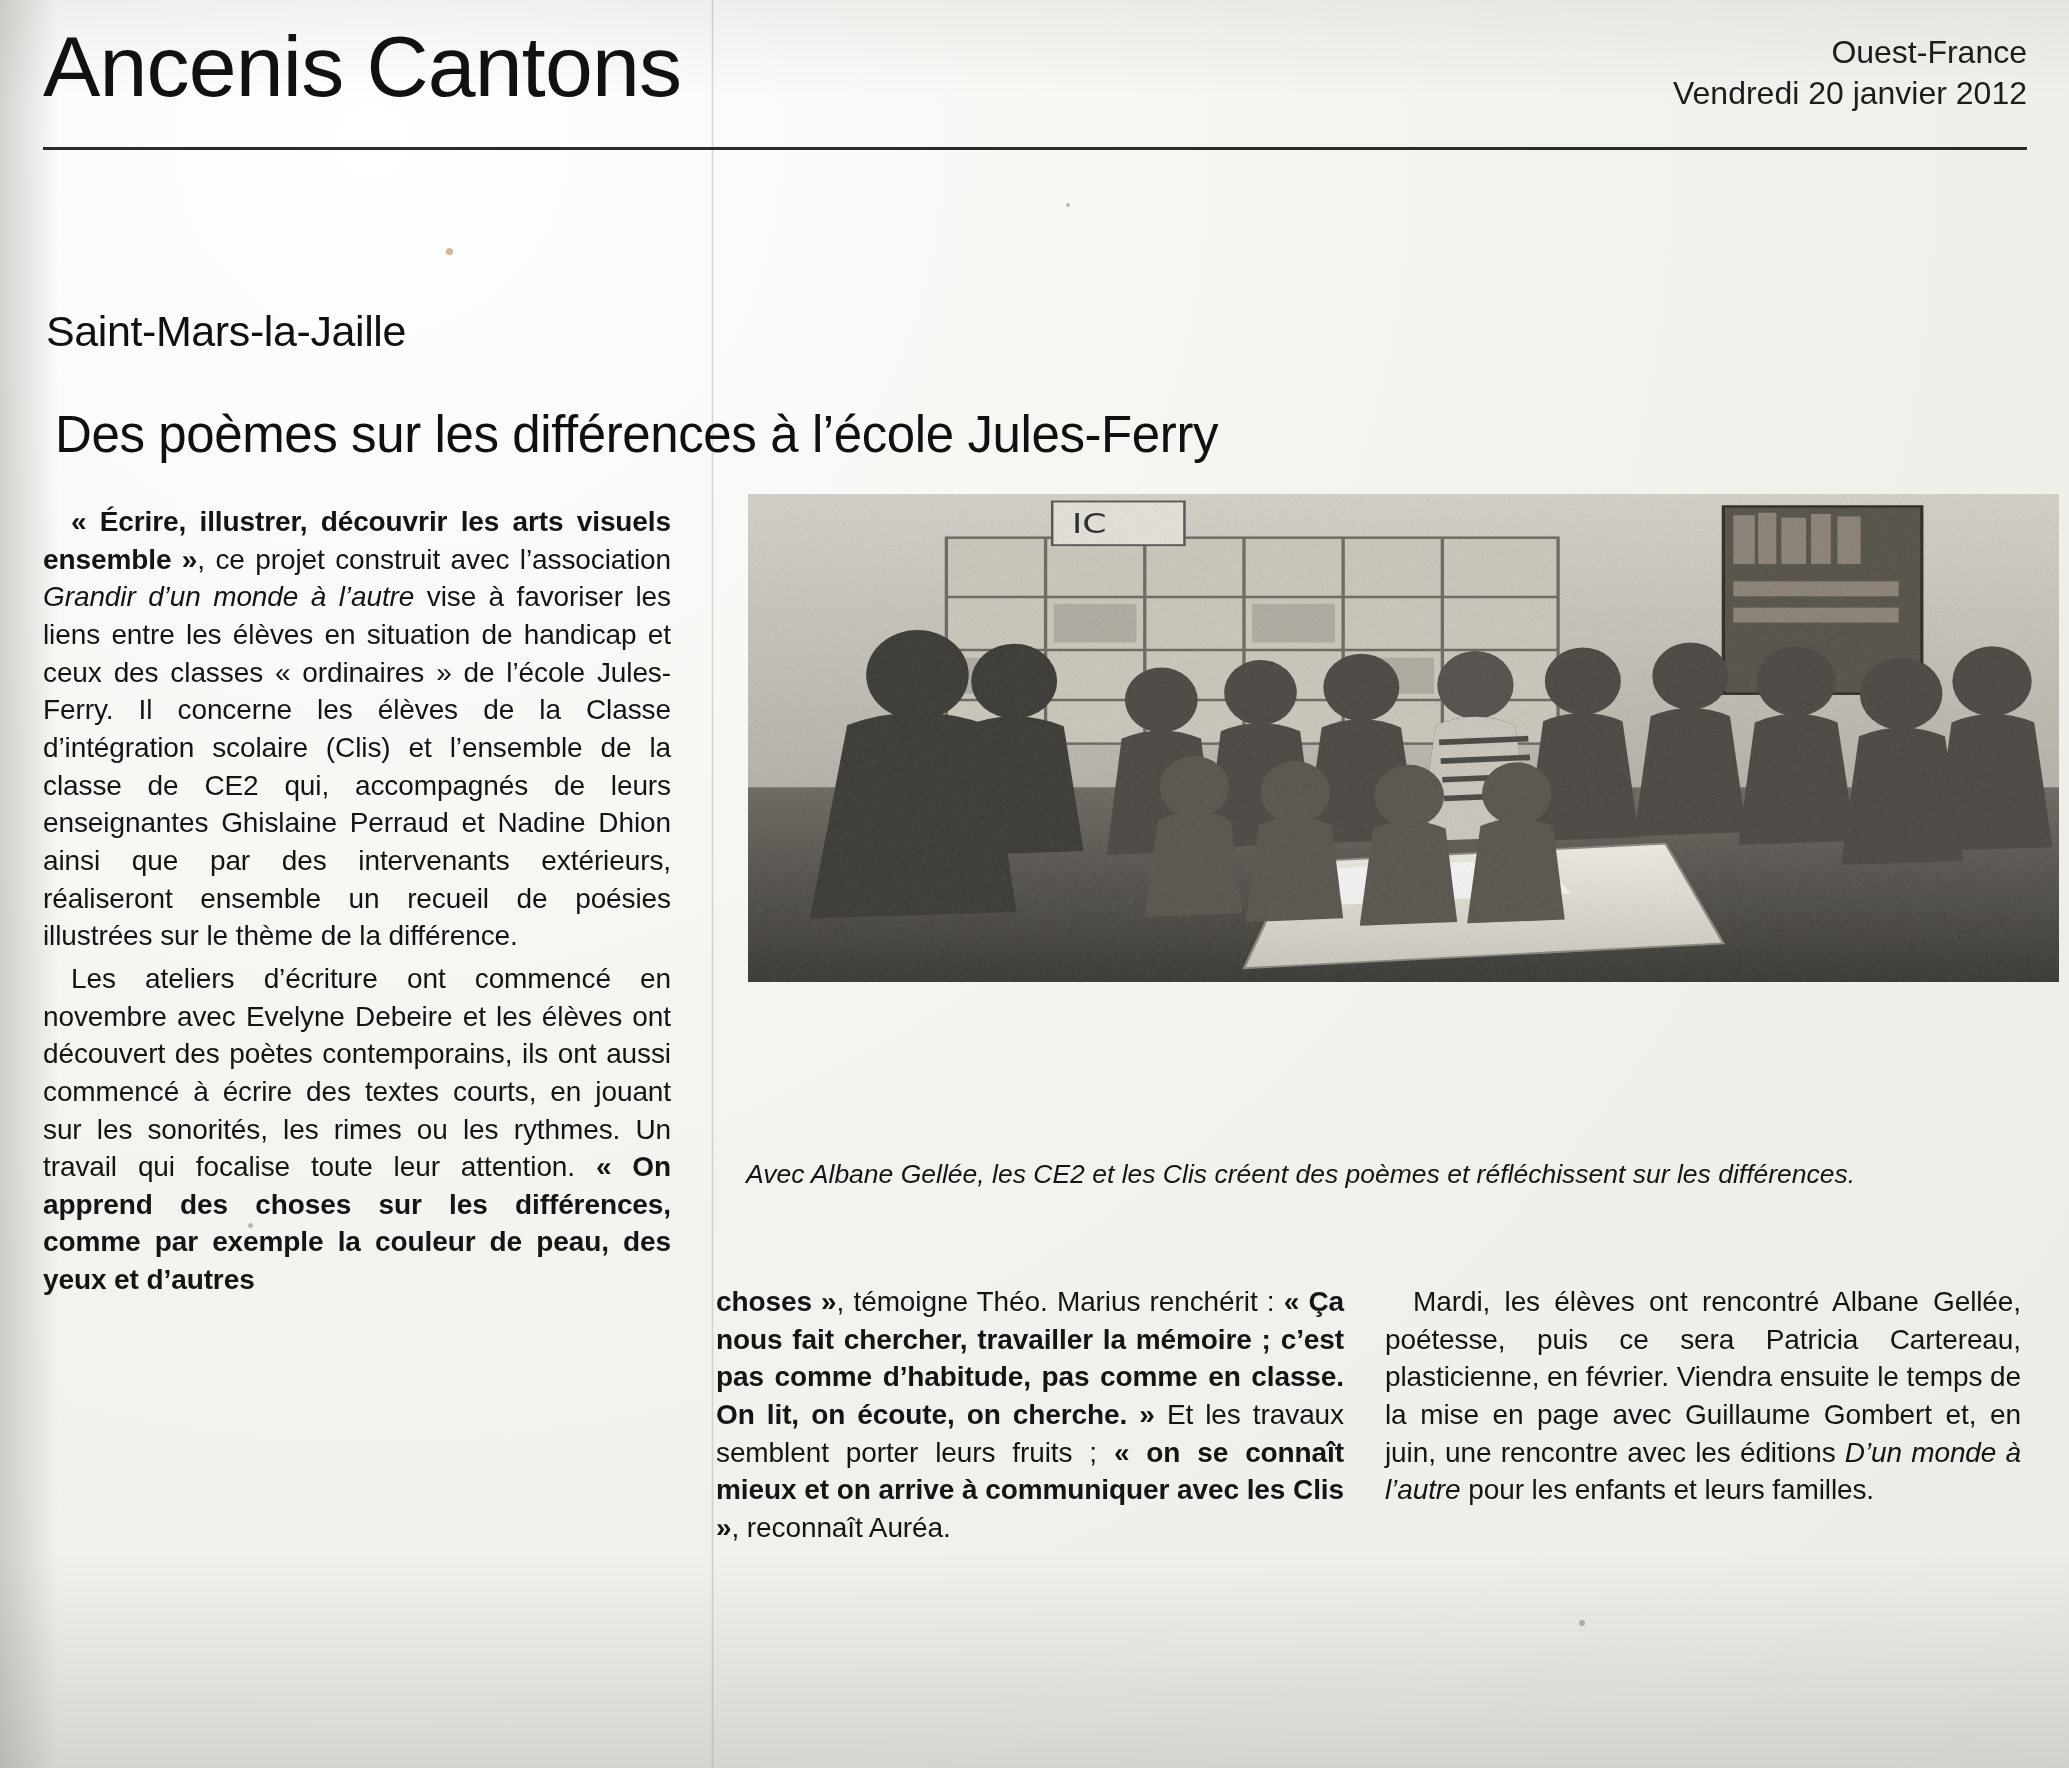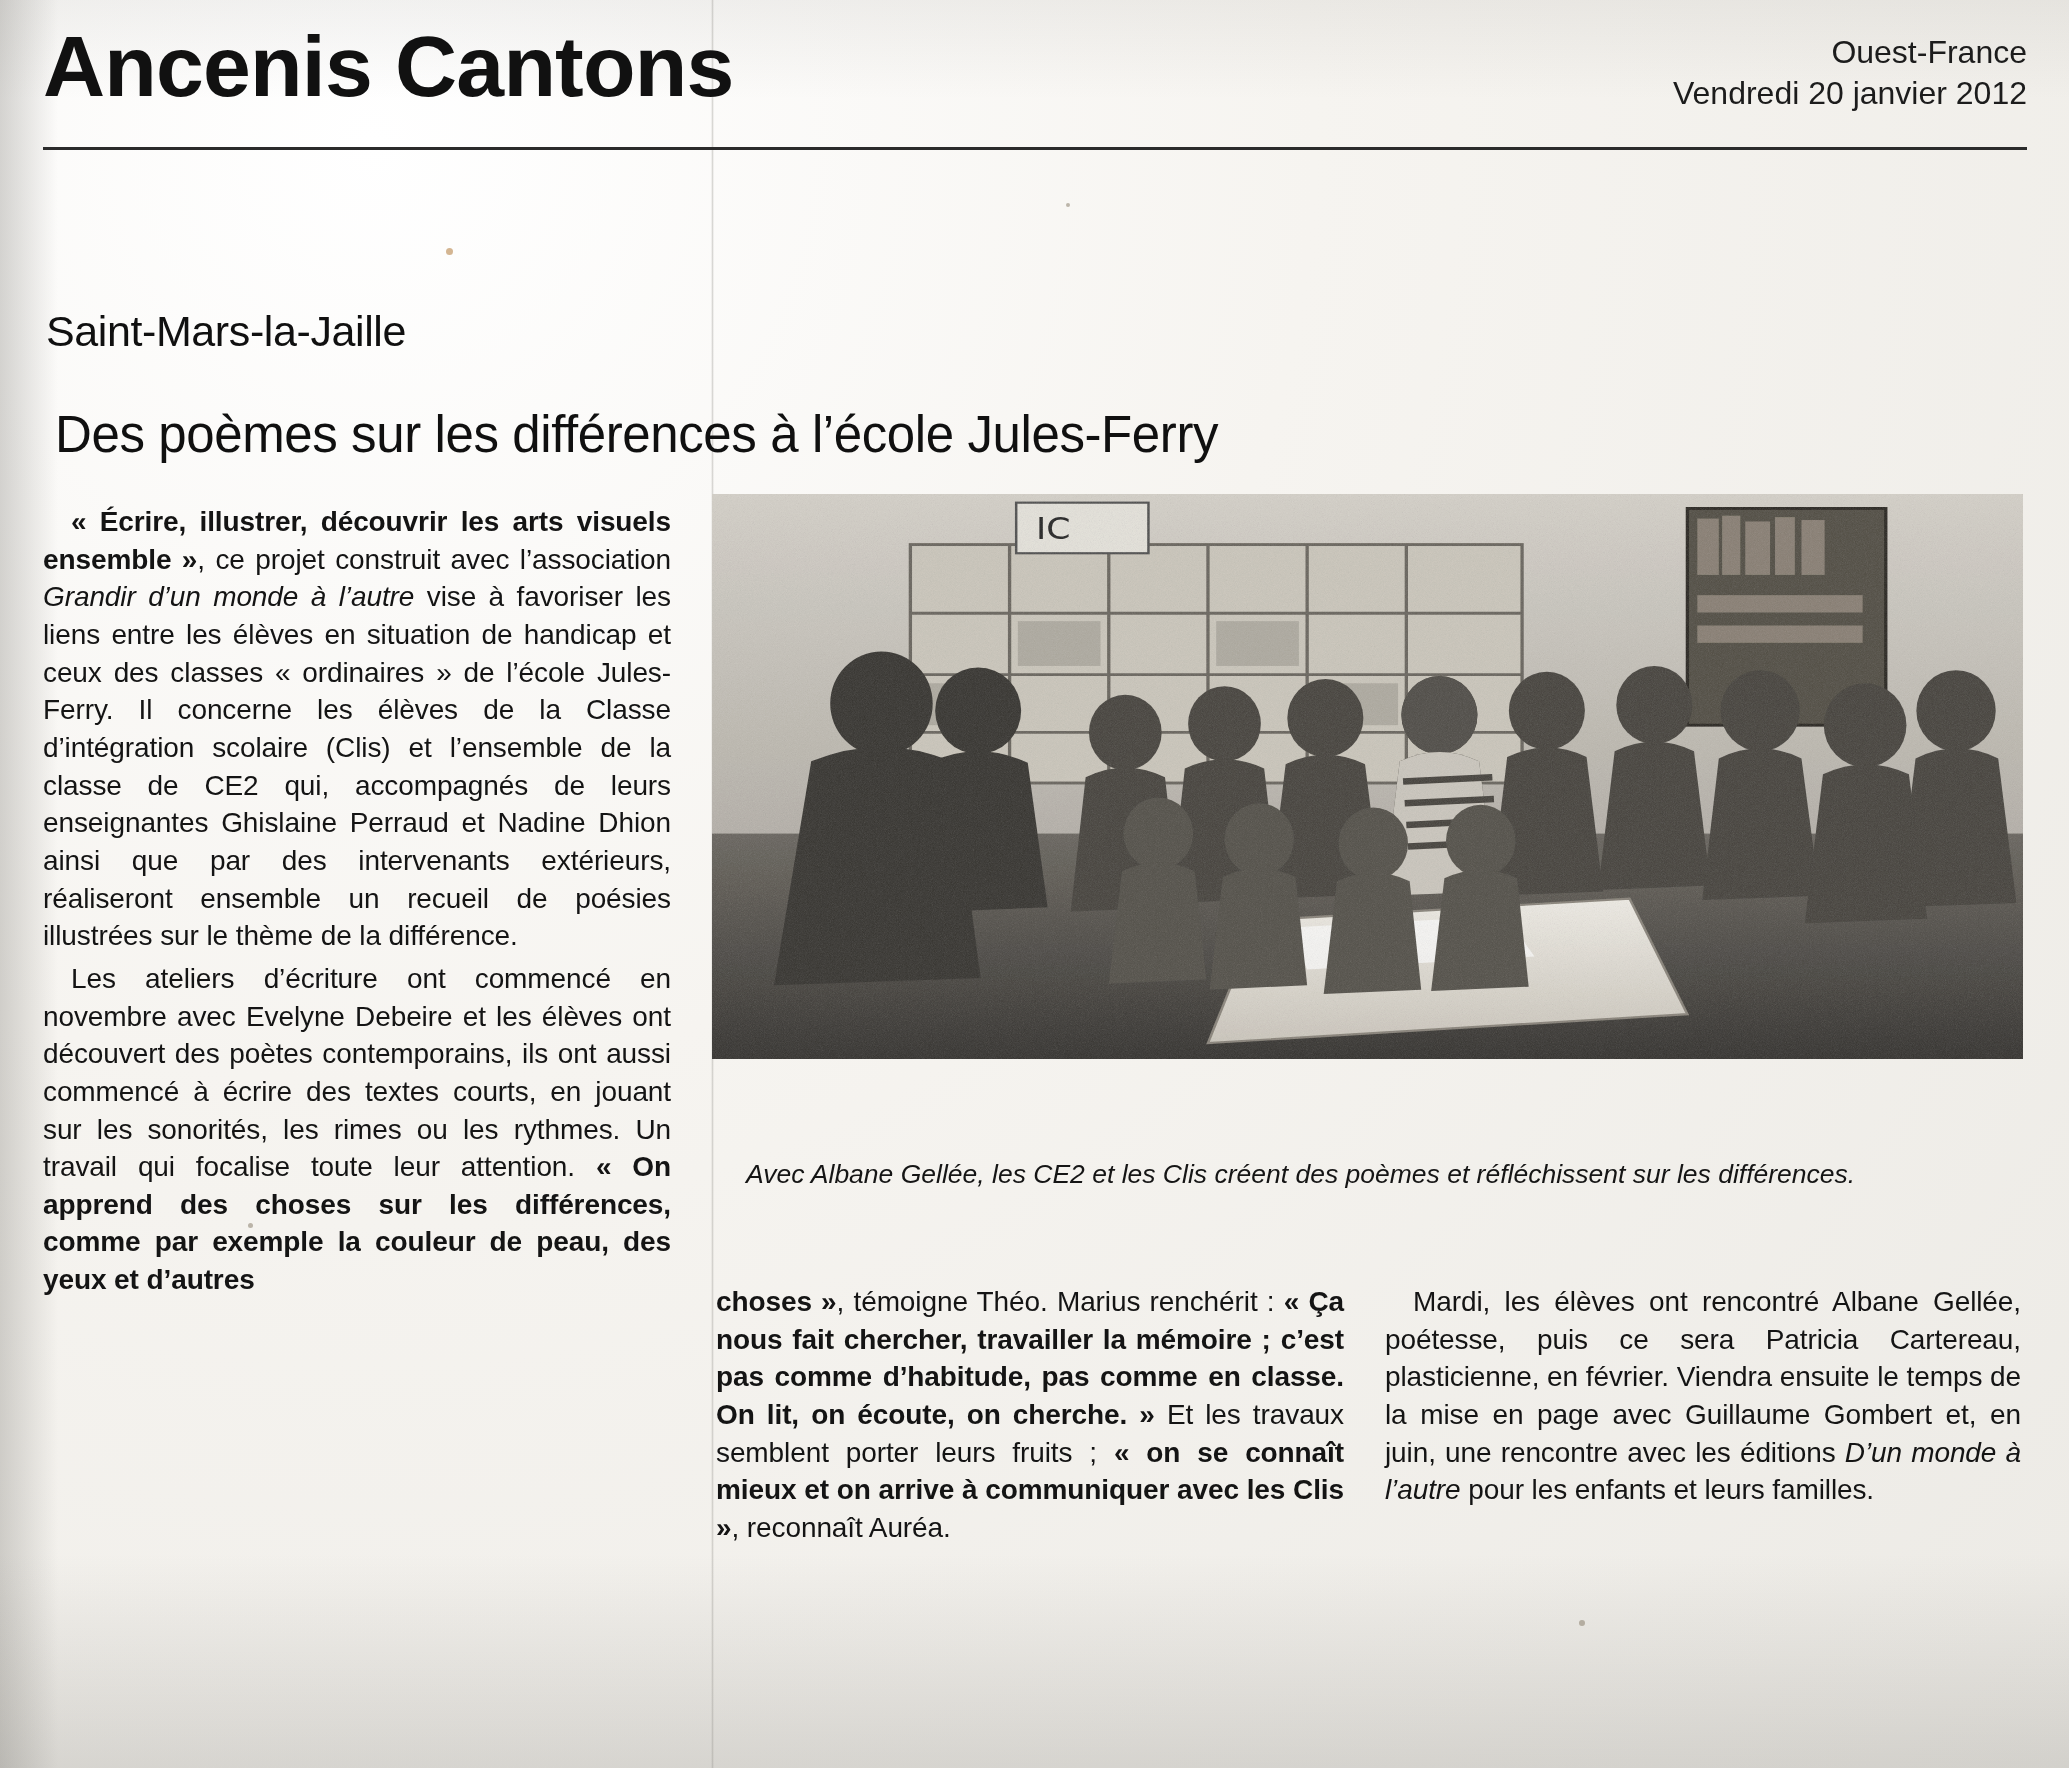--- a/index.html
+++ b/index.html
@@ -58,21 +58,21 @@
     left: 43px;
     top: 16.5px;
     width: 1984px;
     height: 132px;
   }
   .masthead-title {
     position: absolute;
     left: 0;
     top: 6.6px;
     font-size: 86px;
-    font-weight: 700;
+    font-weight: 400;
     letter-spacing: -0.8px;
     line-height: 1;
     color: #111;
     font-family: "Liberation Sans", sans-serif;
   }
   .masthead-meta {
     position: absolute;
     right: 0;
     top: 15px;
     text-align: right;
@@ -137,24 +137,24 @@
   }
   #col3 {
     left: 1385px;
     top: 1283px;
     width: 636px;
   }
 
   
   .photo-wrap {
     position: absolute;
-    left: 712px;
+    left: 748px;
     top: 494px;
     width: 1311px;
-    height: 565px;
+    height: 488px;
   }
   .photo {
     width: 100%;
     height: 100%;
     display: block;
     background: #2c2c2c;
     filter: contrast(1.05);
   }
   .caption {
     position: absolute;

